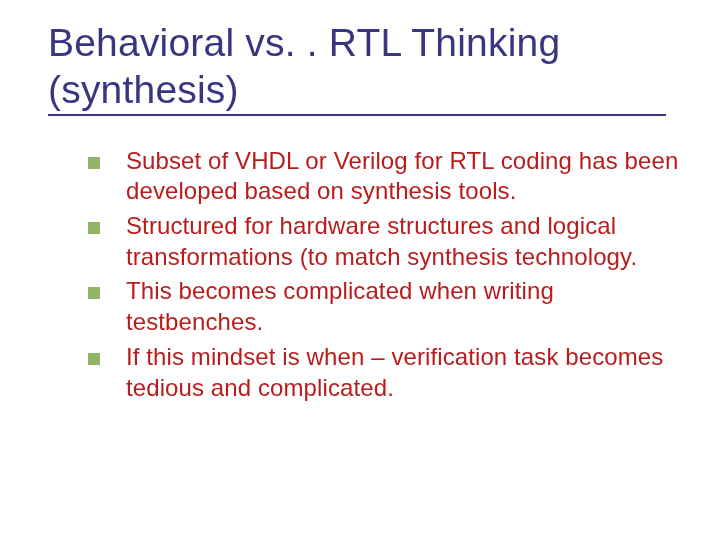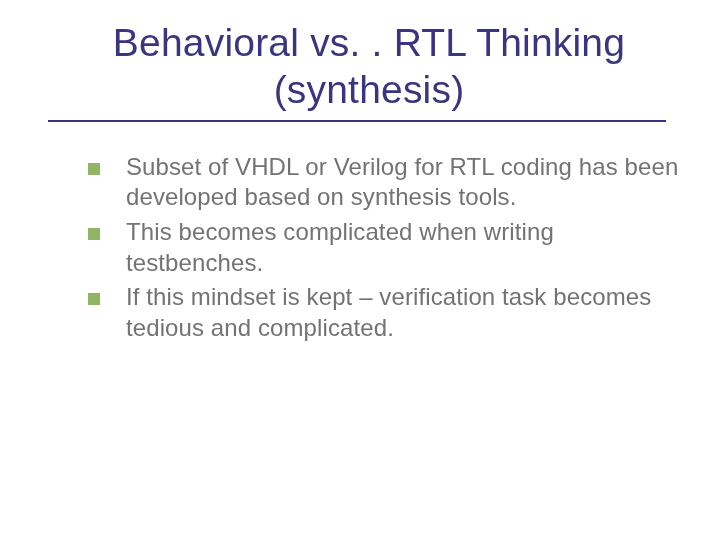--- a/index.html
+++ b/index.html
@@ -6,23 +6,21 @@
   html, body { width: 720px; height: 540px; }
   body {
     background: #ffffff;
     font-family: Verdana, Geneva, sans-serif;
     padding: 20px 30px 30px 48px;
   }
   .title {
     font-size: 39px;
     color: #3a3581;
     line-height: 1.2;
-    margin-bottom: 6px;
     letter-spacing: 0.2px;
-    text-align: center;
   }
   .underline {
     height: 2px;
     background: #3a3581;
     width: 618px;
     margin-bottom: 30px;
   }
   .bullets {
     list-style: none;
     padding-left: 40px;
@@ -35,40 +33,44 @@
   .bullet-icon {
     flex: 0 0 auto;
     width: 12px;
     height: 12px;
     background: #91b565;
     margin-top: 11px;
     margin-right: 26px;
   }
   .bullet-text {
     font-size: 24px;
-    color: #737373;
+    color: #b91c1c;
     line-height: 1.28;
     letter-spacing: 0.1px;
   }
 </style>
 </head>
 <body>
 
 <div class="title">
   <span>Behavioral vs. . RTL Thinking</span><br>
   <span>(synthesis)</span>
 </div>
 <div class="underline"></div>
 
 <ul class="bullets">
   <li>
     <span class="bullet-icon"></span>
     <span class="bullet-text">Subset of VHDL or Verilog for RTL coding has been developed based on synthesis tools.</span>
   </li>
   <li>
     <span class="bullet-icon"></span>
+    <span class="bullet-text">Structured for hardware structures and logical transformations (to match synthesis technology.</span>
+  </li>
+  <li>
+    <span class="bullet-icon"></span>
     <span class="bullet-text">This becomes complicated when writing testbenches.</span>
   </li>
   <li>
     <span class="bullet-icon"></span>
-    <span class="bullet-text">If this mindset is kept – verification task becomes tedious and complicated.</span>
+    <span class="bullet-text">If this mindset is when – verification task becomes tedious and complicated.</span>
   </li>
 </ul>
 
 </body></html>

